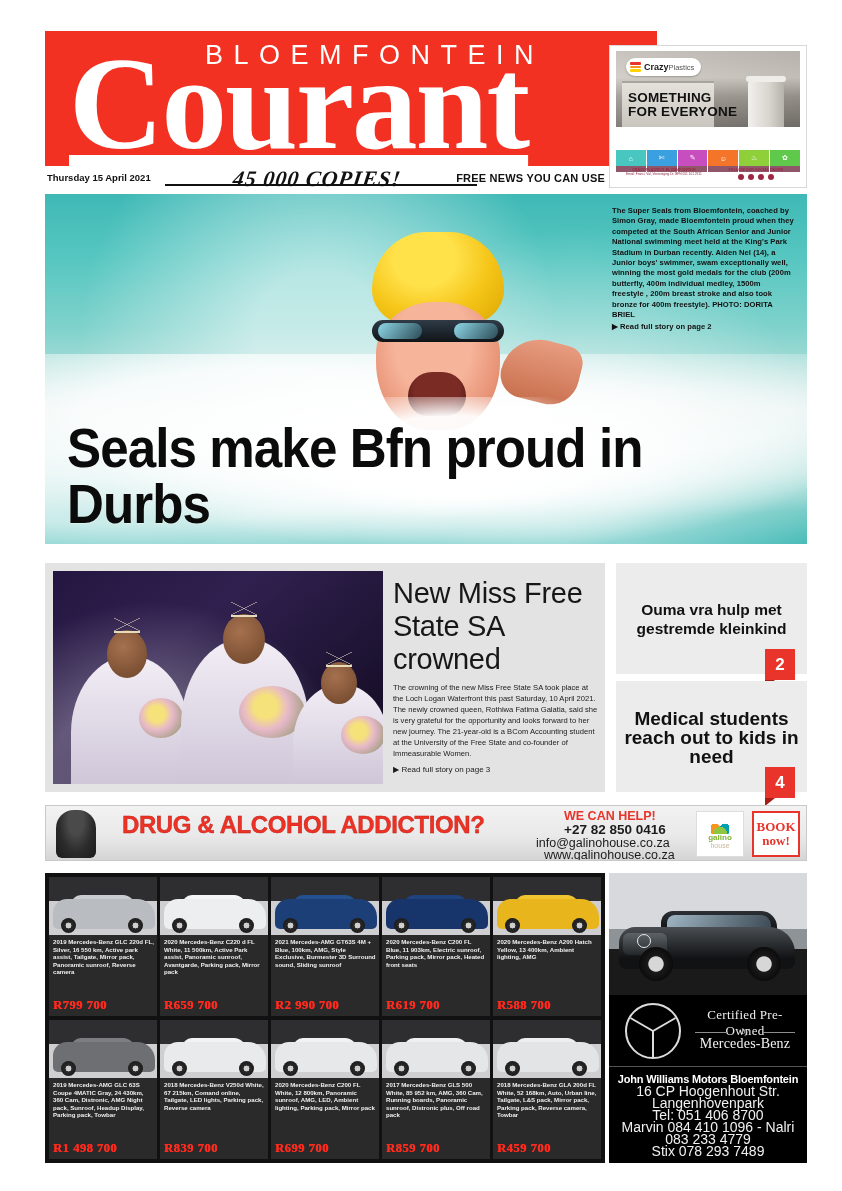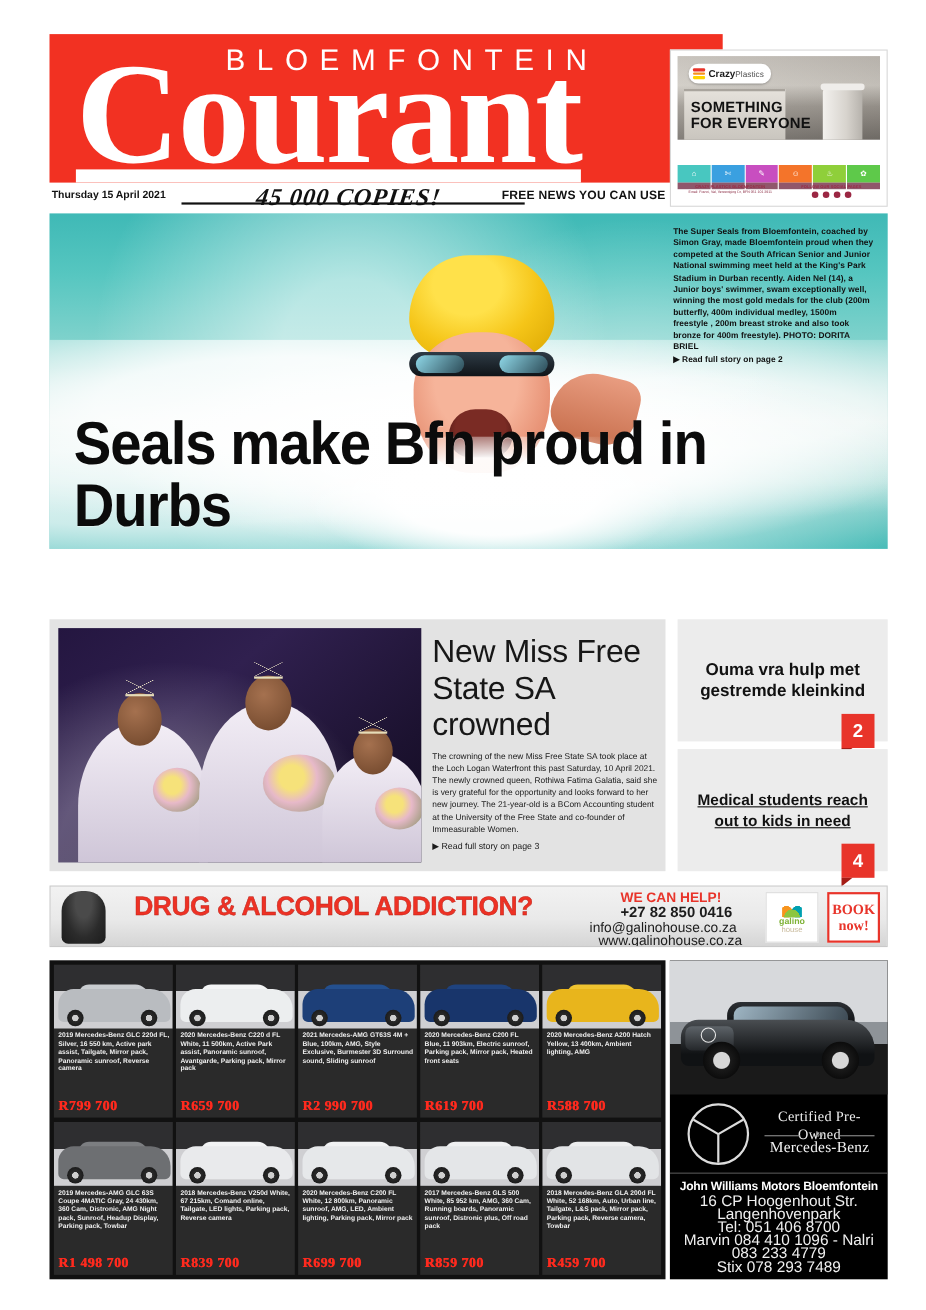--- a/index.html
+++ b/index.html
@@ -103,21 +103,21 @@
   .cp-foot { position:absolute; left:6px; right:6px; bottom:3px; height:16px; display:flex; }
   .cp-foot-l { width:52%; text-align:center; }
   .cp-foot-r { width:48%; text-align:center; }
   .cp-foot-title { font-size:3.6px; font-weight:700; color:#9b2743; letter-spacing:.1px; }
   .cp-foot-sub { font-size:3.2px; color:#8a2a42; line-height:4px; }
   .cp-social { display:flex; gap:4px; justify-content:center; margin-top:1.5px; }
   .cp-social i { width:6px; height:6px; border-radius:50%; background:#9b2743; display:block; }
 
   
   .hero {
-    position:absolute; left:45px; top:194px; width:762px; height:305px;
+    position:absolute; left:45px; top:194px; width:762px; height:350px;
     overflow:hidden;
     background:
       radial-gradient(circle at 36% 40%, rgba(255,255,255,.55) 0 12%, rgba(255,255,255,0) 45%),
       radial-gradient(circle at 70% 78%, rgba(255,255,255,.45) 0 10%, rgba(255,255,255,0) 40%),
       linear-gradient(to bottom, #3fb9b6 0%, #56c6c0 18%, #7fd2cc 38%, #cfe6e2 62%, #a9ddd8 80%, #49bcb8 100%);
   }
   .hero-foam {
     position:absolute; left:0; right:0; bottom:0; height:190px;
     background:
       radial-gradient(ellipse at 28% 30%, rgba(255,255,255,.85) 0 22%, rgba(255,255,255,0) 60%),
@@ -215,21 +215,21 @@
   .teaser {
     position:absolute; left:616px; width:191px; height:111px;
     background:#ececec;
   }
   .teaser.t1 { top:563px; }
   .teaser.t2 { top:681px; }
   .teaser-text {
     position:absolute; left:8px; right:8px; top:50%; transform:translateY(-50%);
     text-align:center; font-size:15.5px; line-height:19px; font-weight:700; color:#111;
   }
-  .teaser.t2 .teaser-text { font-size:14px;text-decoration:underline; }
+  .teaser.t2 .teaser-text { font-size:19px; }
   .pagetag {
     position:absolute; right:12px; bottom:-6px; width:30px; height:31px;
     background:#e8342a; color:#fff; font-size:17px; font-weight:700;
     display:flex; align-items:center; justify-content:center;
   }
   .pagetag:after {
     content:""; position:absolute; left:0; top:100%;
     border-left:10px solid #a51d16; border-bottom:8px solid transparent;
   }
 

